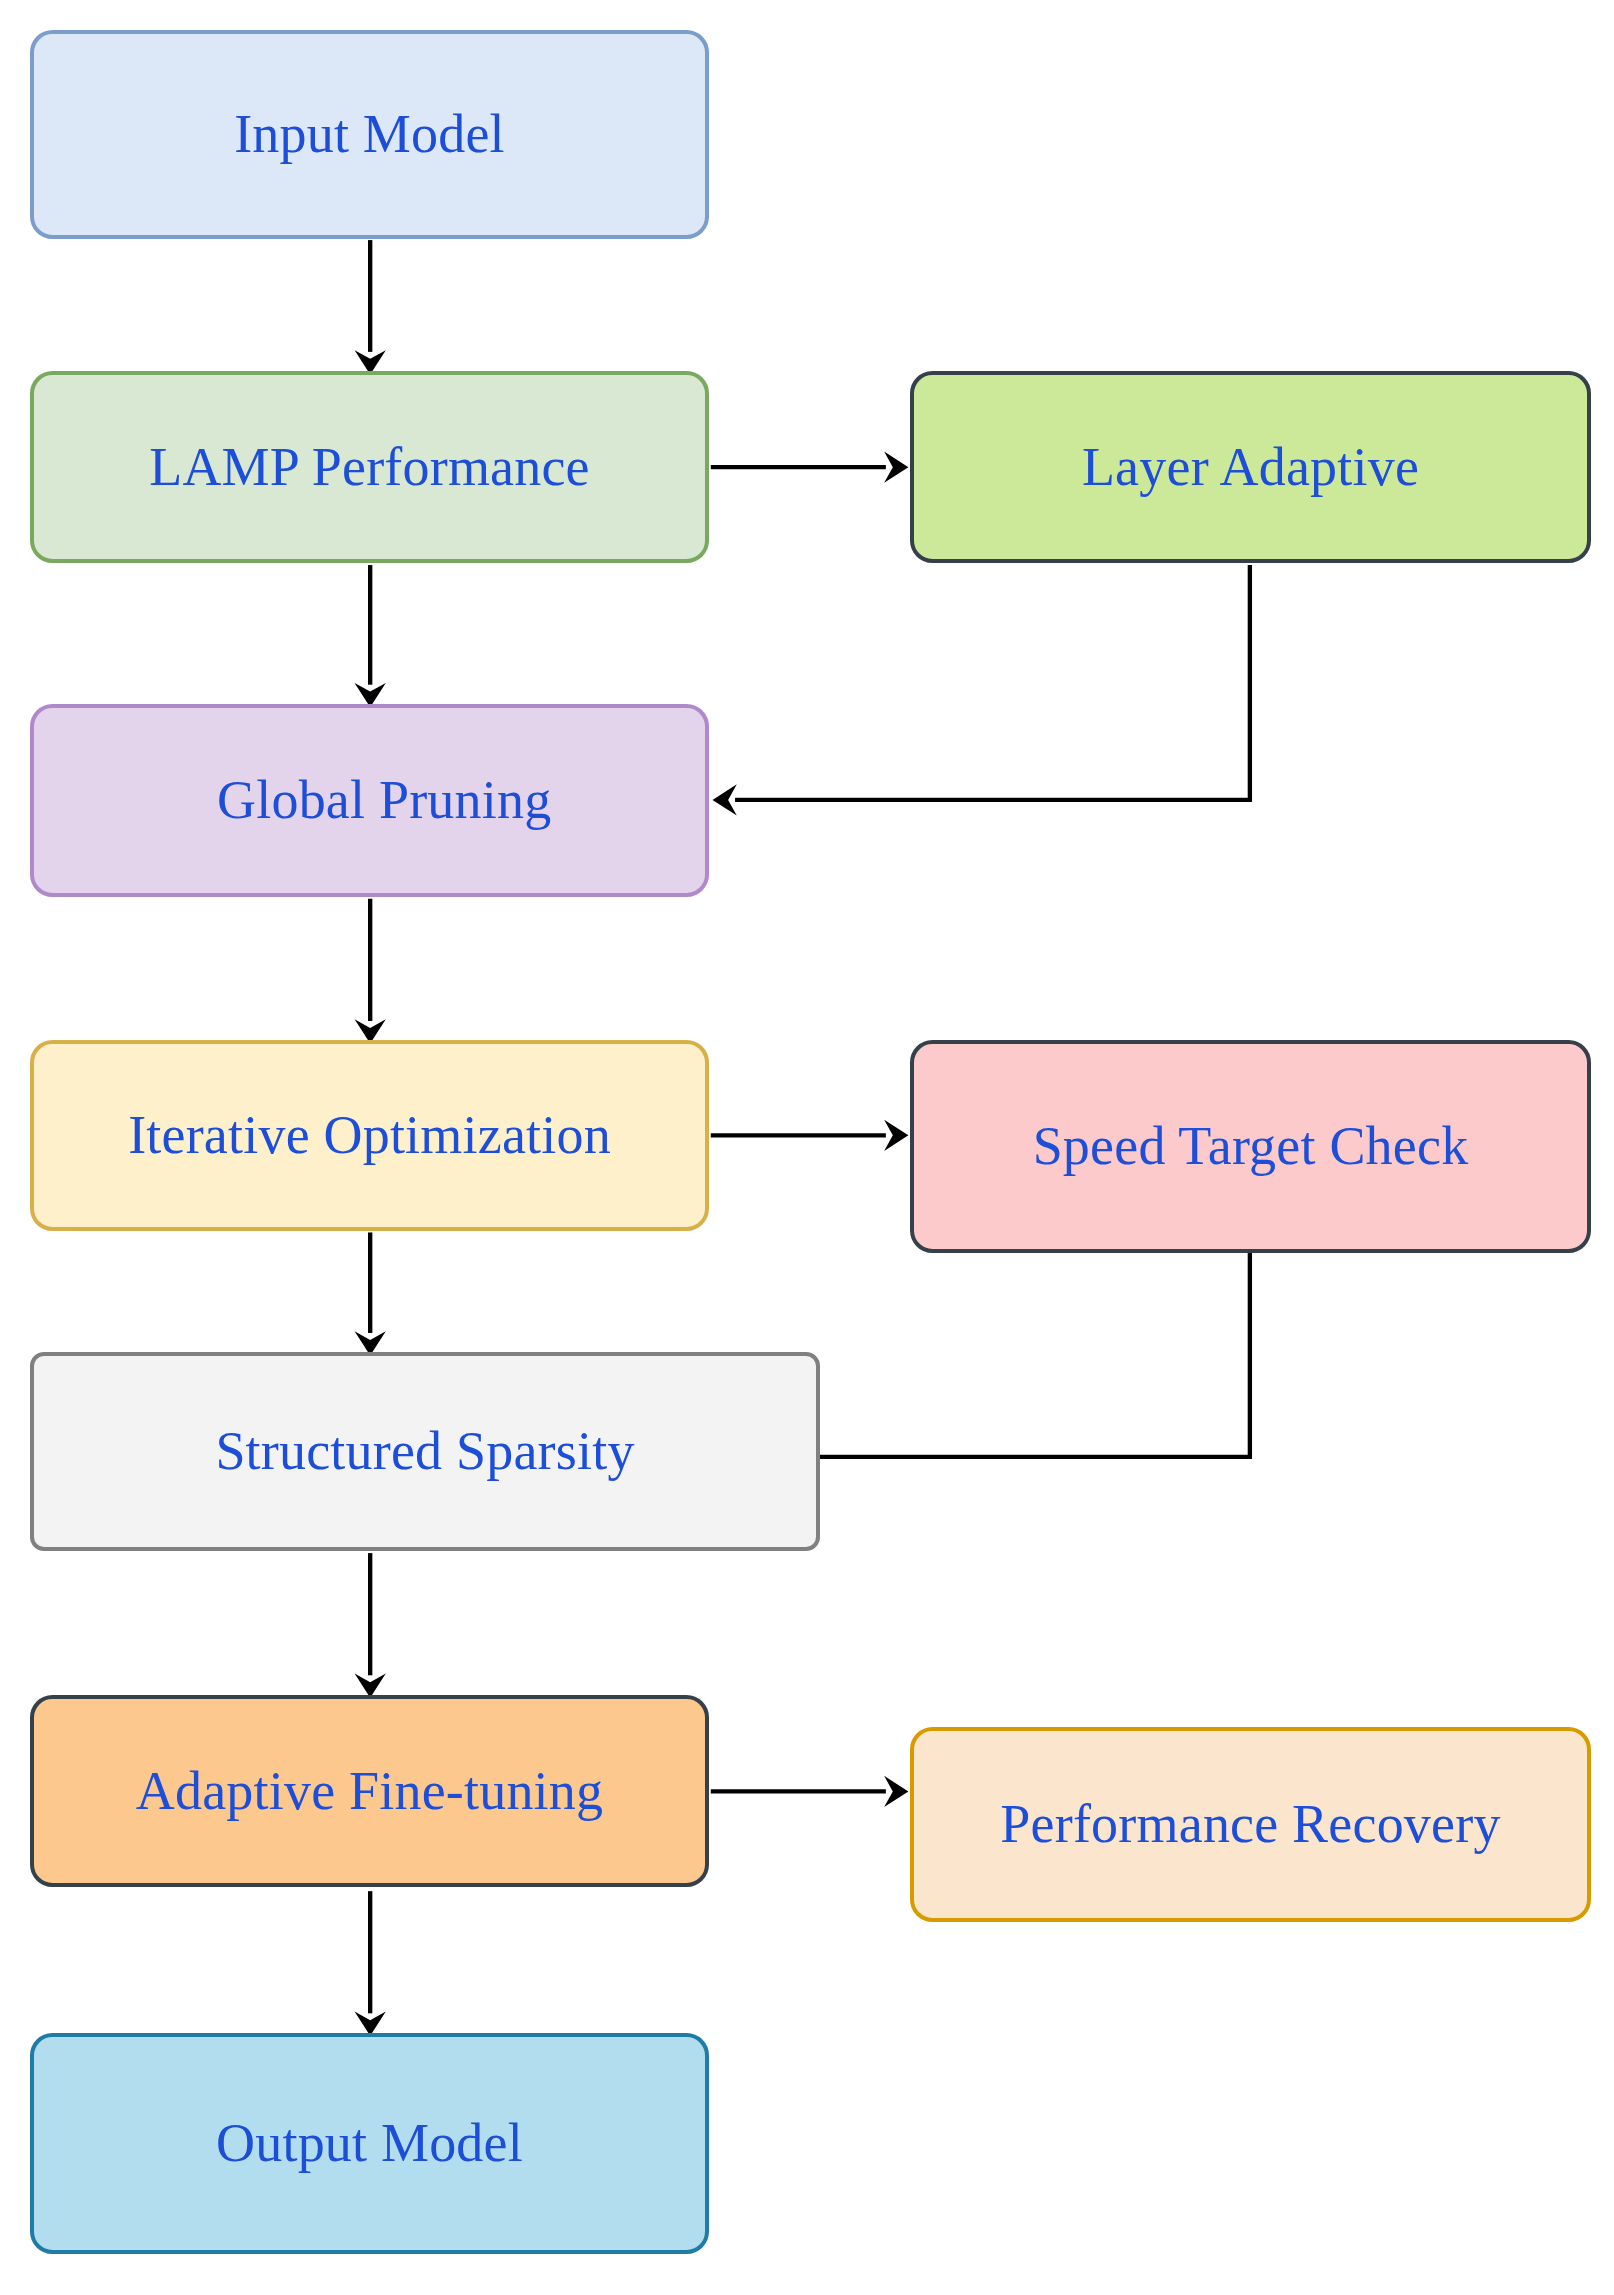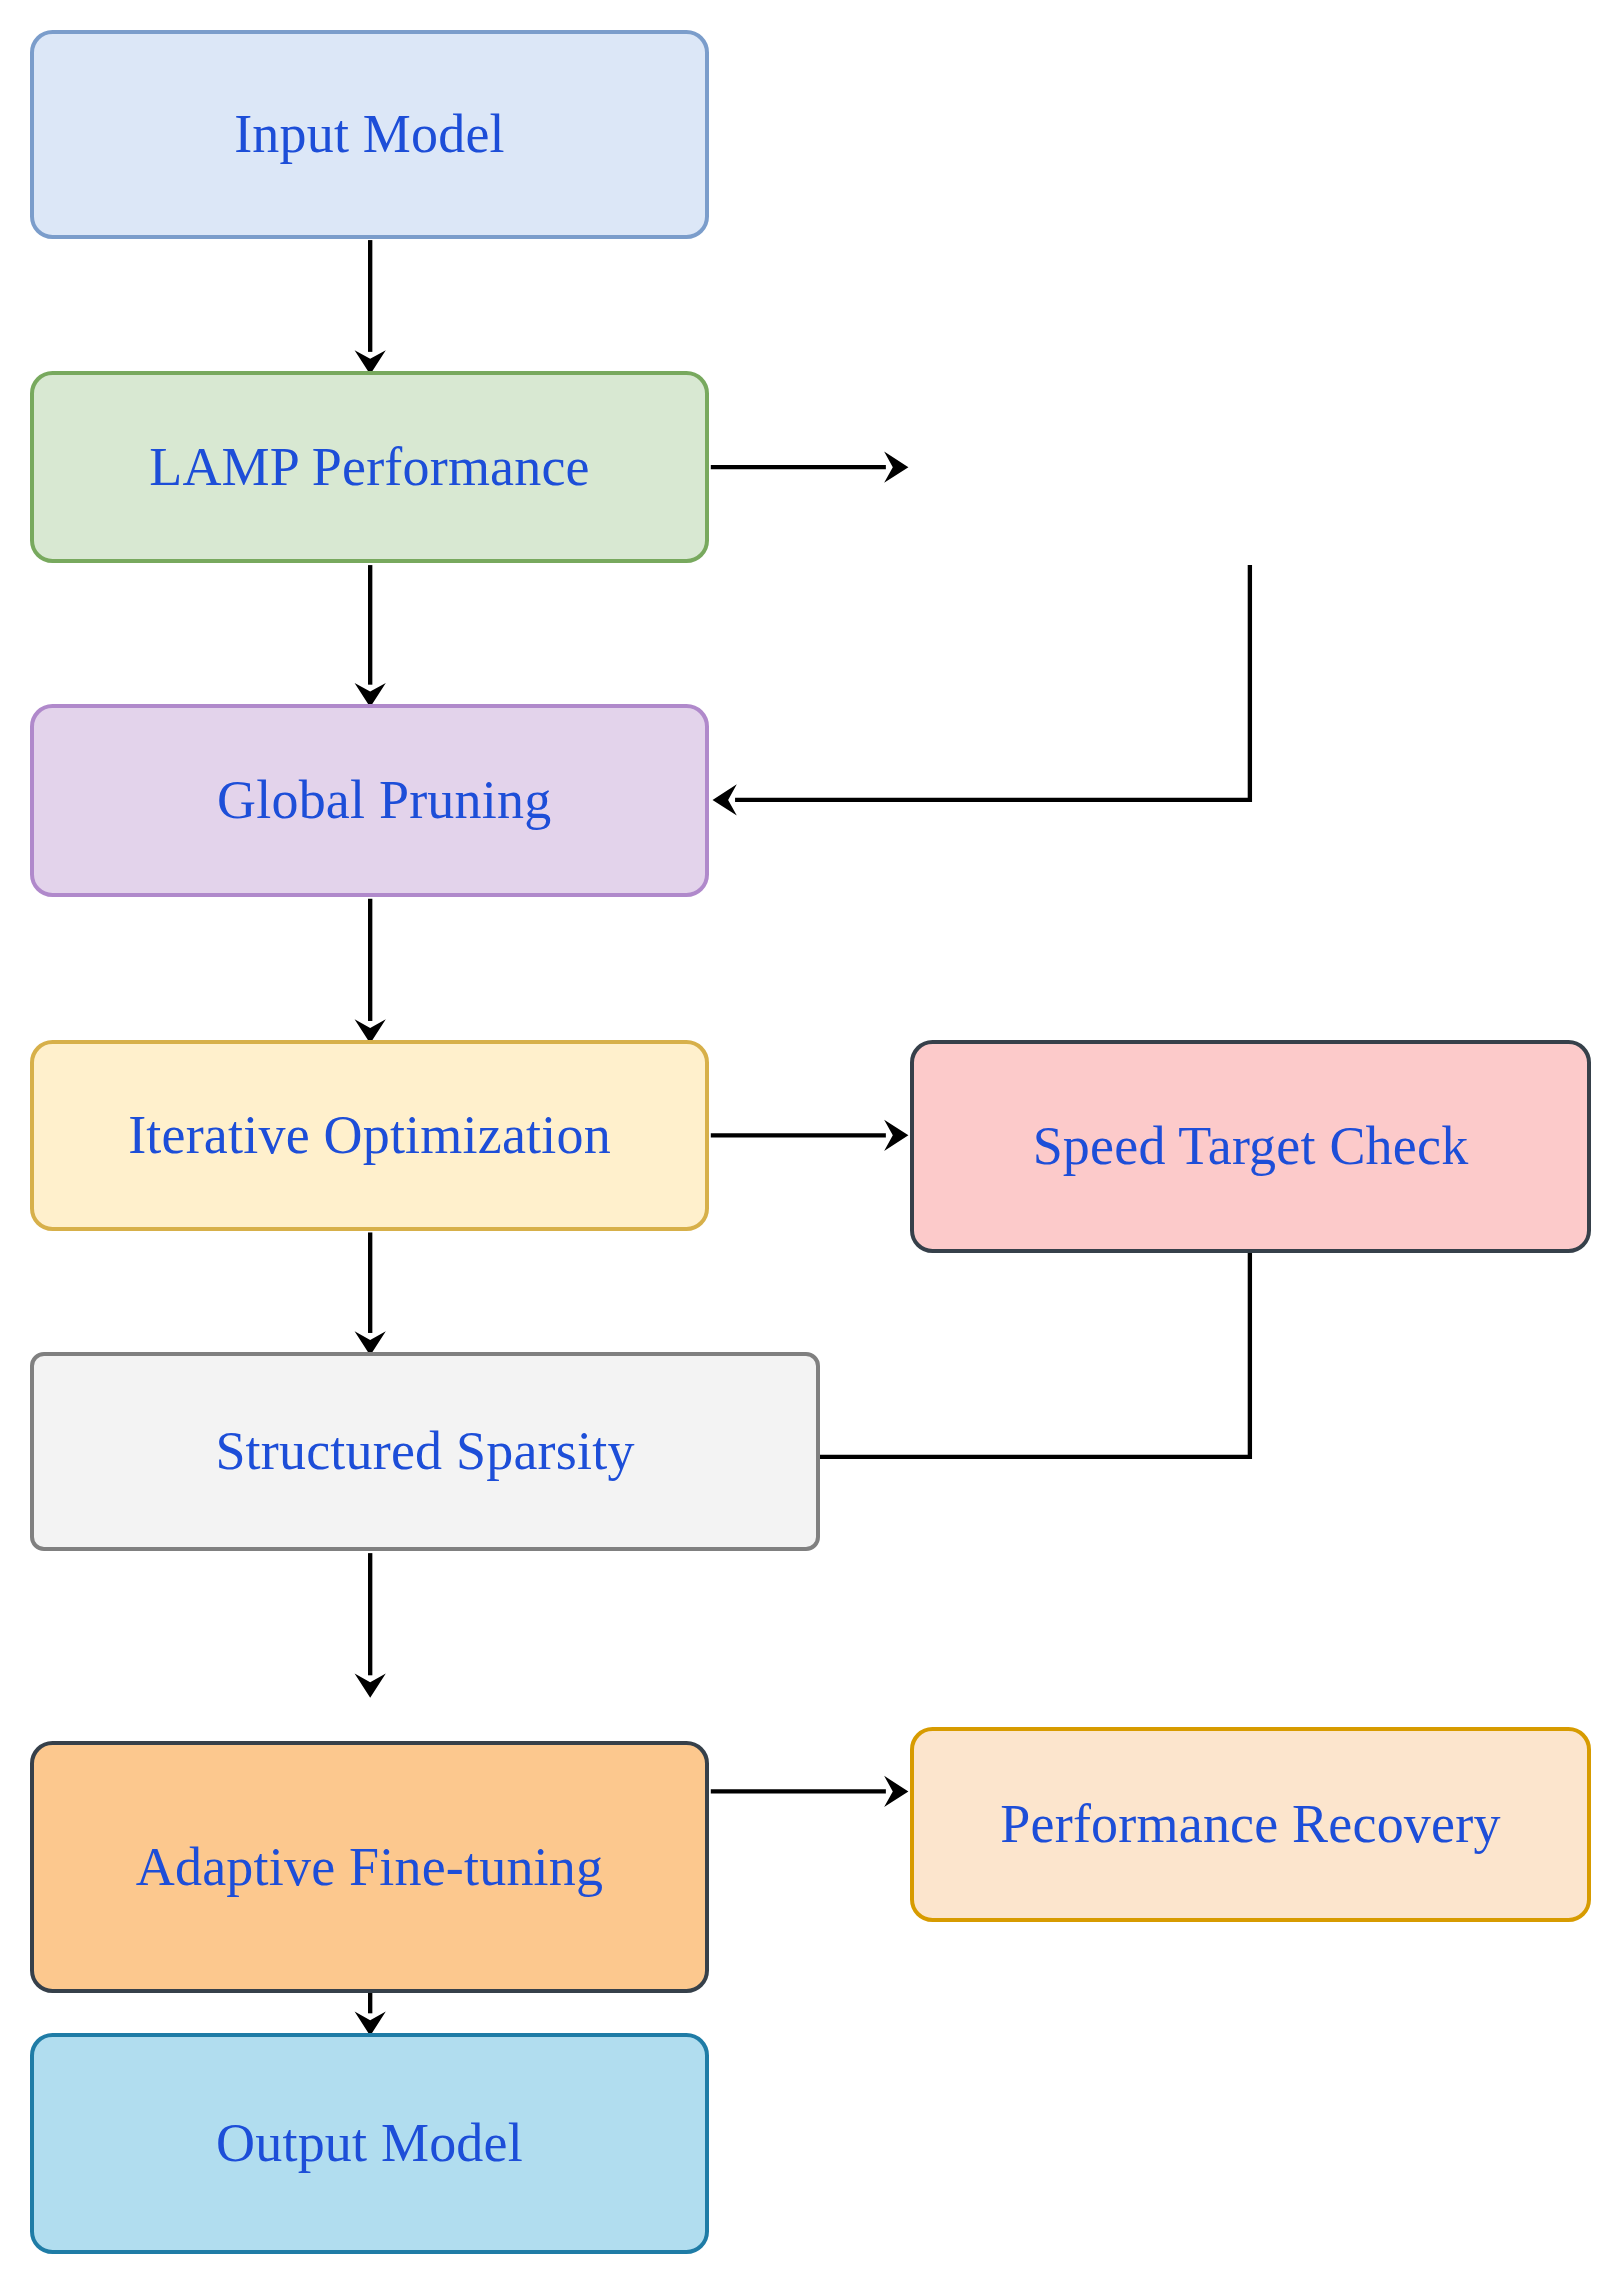--- a/index.html
+++ b/index.html
@@ -118,38 +118,41 @@
   </svg>
 
   <div class="node" id="node-input-model" style="left: 30px; top: 29.5px; width: 679px; height: 209px; background: rgb(220, 231, 247); border-color: rgb(123, 157, 203);">
     <span class="label">Input  Model</span>
   </div>
 
   <div class="node" id="node-lamp-importance" style="left: 30px; top: 371px; width: 679px; height: 192px; background: rgb(216, 232, 210); border-color: rgb(120, 169, 94);">
     <span class="label">LAMP Performance</span>
   </div>
 
+  <div class="node" id="node-layer-adaptive" style="left: 910px; top: 371px; width: 681px; height: 192px; background: rgb(204, 233, 154); border-color: rgb(54, 64, 74);">
+    <span class="label">Layer Adaptive</span>
+  </div>
 
   <div class="node" id="node-global-pruning" style="left: 30px; top: 704px; width: 679px; height: 193px; background: rgb(227, 211, 235); border-color: rgb(176, 137, 203); padding-left: 45px;">
     <span class="label">Global Pruning</span>
   </div>
 
   <div class="node" id="node-iterative-optimization" style="left: 30px; top: 1040px; width: 679px; height: 191px; background: rgb(255, 240, 204); border-color: rgb(215, 176, 74);">
     <span class="label">Iterative Optimization</span>
   </div>
 
   <div class="node" id="node-speed-target-check" style="left: 910px; top: 1040px; width: 681px; height: 213px; background: rgb(252, 202, 202); border-color: rgb(54, 64, 74);">
     <span class="label">Speed Target Check</span>
   </div>
 
   <div class="node" id="node-structured-sparsity" style="left: 30px; top: 1352px; width: 790px; height: 199px; background: rgb(243, 243, 243); border-color: rgb(128, 128, 128); border-radius: 14px;">
     <span class="label">Structured Sparsity</span>
   </div>
 
-  <div class="node" id="node-adaptive-fine-tuning" style="left: 30px; top: 1695px; width: 679px; height: 252px; background: rgb(252, 200, 142); border-color: rgb(54, 64, 74); margin-top: 46px;">
+  <div class="node" id="node-adaptive-fine-tuning" style="left: 30px; top: 1695px; width: 679px; height: 192px; background: rgb(252, 200, 142); border-color: rgb(54, 64, 74);">
     <span class="label">Adaptive Fine-tuning</span>
   </div>
 
   <div class="node" id="node-performance-recovery" style="left: 910px; top: 1695px; width: 681px; height: 195px; background: rgb(252, 229, 205); border-color: rgb(215, 155, 0); margin-top: 32px;">
     <span class="label">Performance Recovery</span>
   </div>
 
   <div class="node" id="node-output-model" style="left: 30px; top: 2033px; width: 679px; height: 221px; background: rgb(177, 221, 239); border-color: rgb(31, 124, 166);">
     <span class="label">Output Model</span>
   </div>

